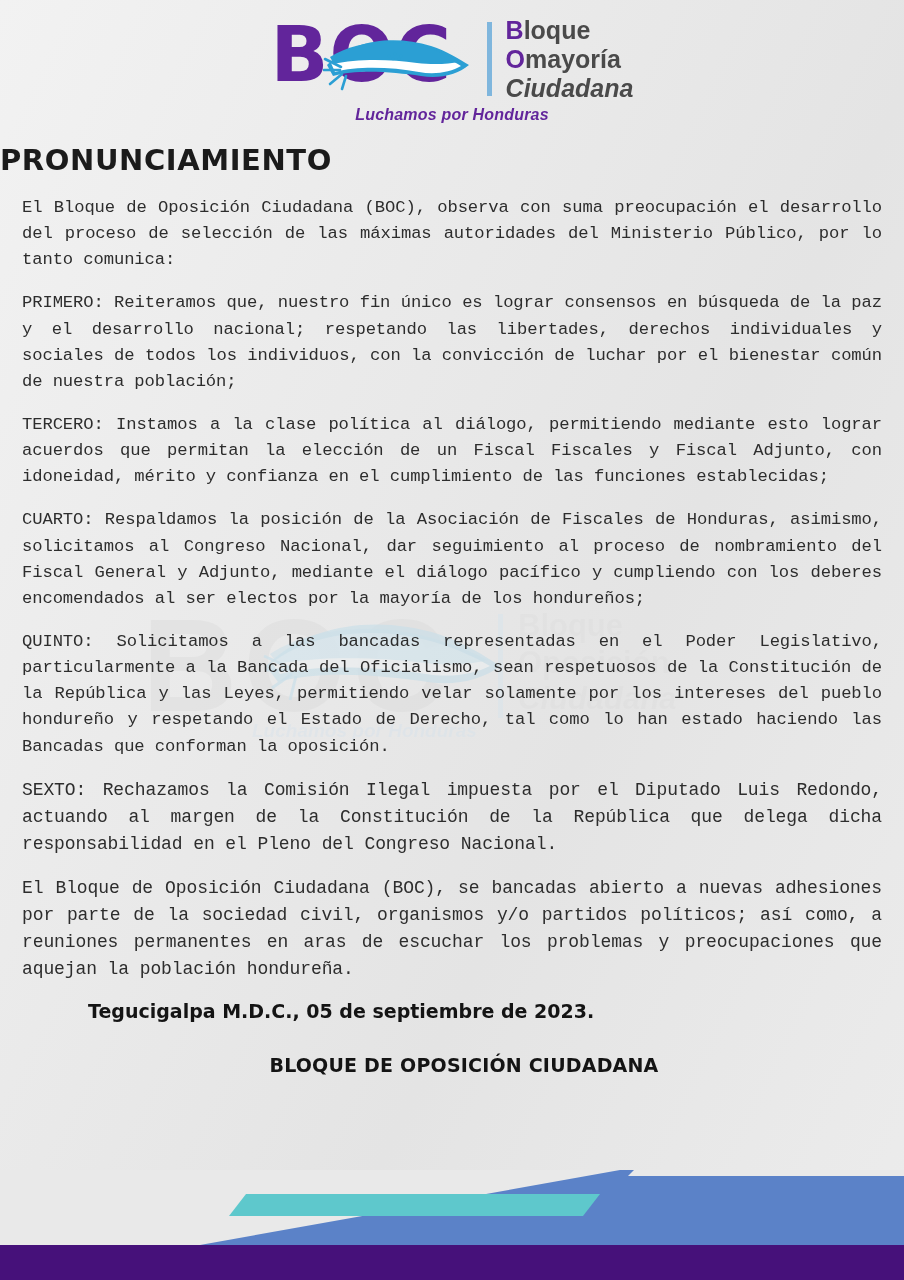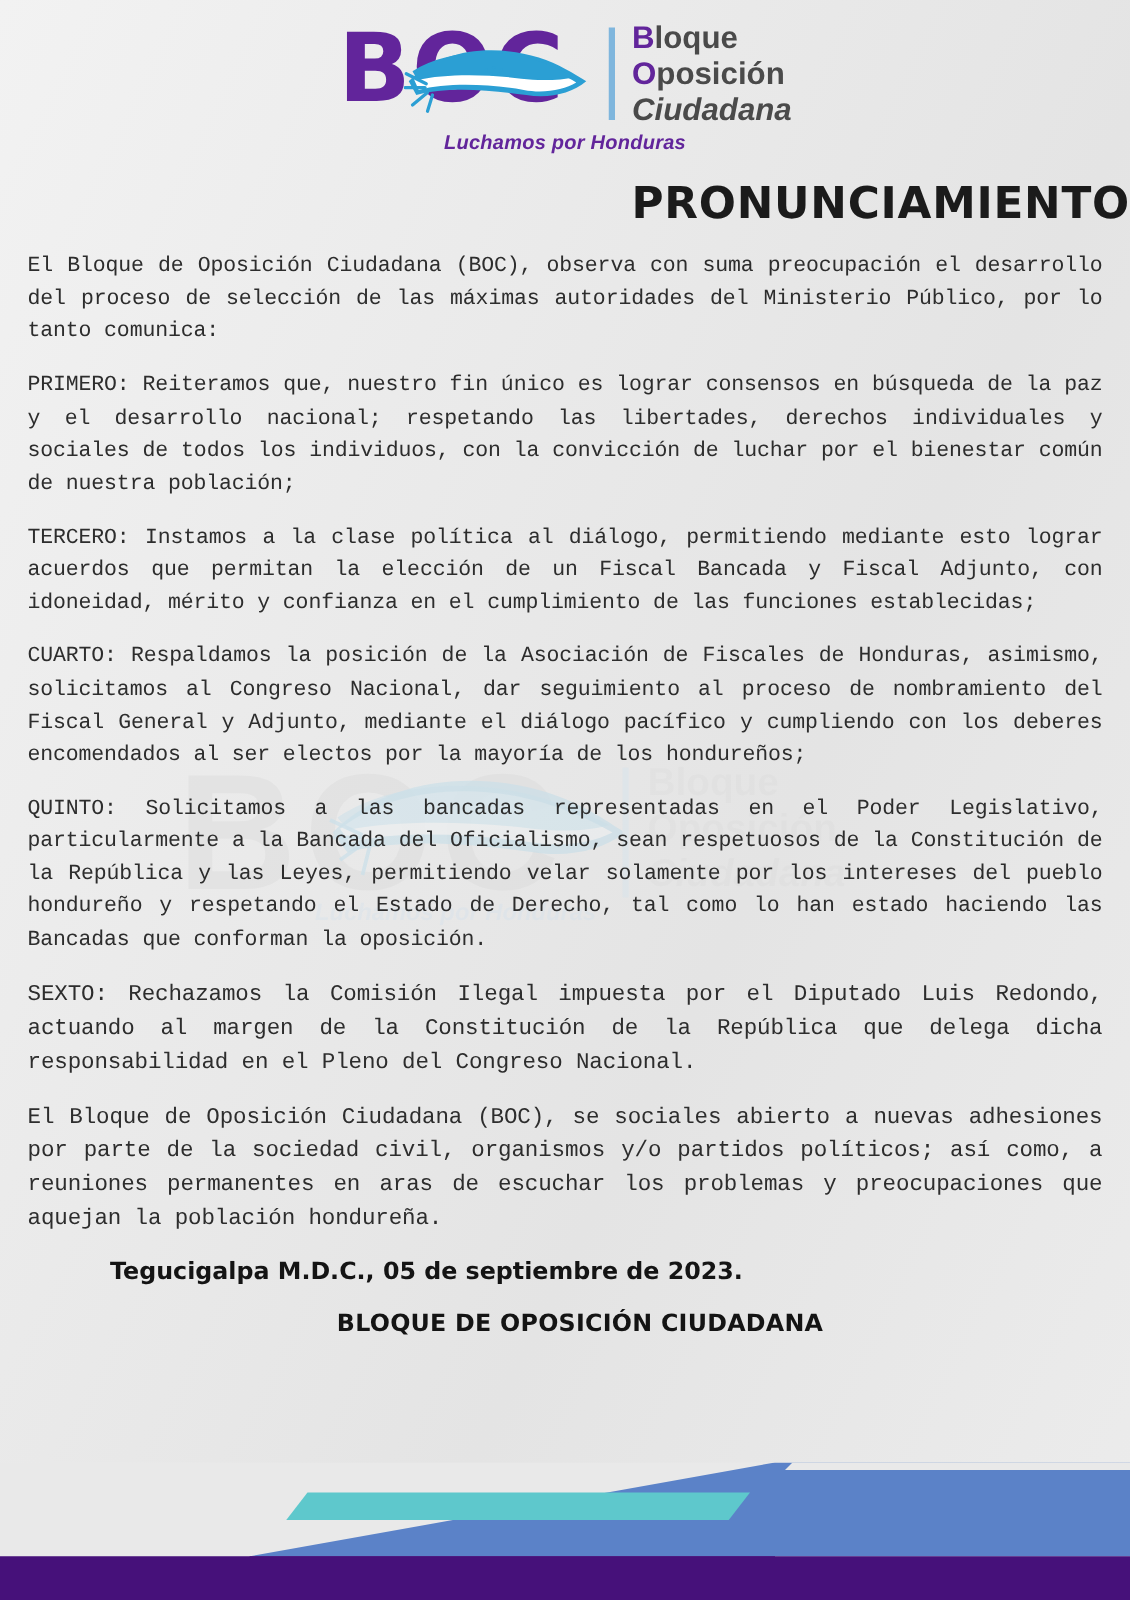--- a/index.html
+++ b/index.html
@@ -124,22 +124,22 @@
     font-weight: bold;
     font-style: italic;
     color: #62259b;
     letter-spacing: 0.2px;
   }
 
   
   .doc-title {
     position: relative;
     z-index: 2;
-    text-align: right;
-    font-size: 35px;
+    text-align: left;
+    font-size: 29px;
     font-weight: bold;
     letter-spacing: 0.6px;
     color: #1b1b1b;
     margin-top: 19px;
     font-family: "DejaVu Sans", sans-serif;
   }
 
   
   .content {
     position: relative;
@@ -165,21 +165,21 @@
     margin-top: 16px;
     padding-left: 88px;
     font-size: 19px;
     font-weight: bold;
     color: #141414;
     font-family: "DejaVu Sans", sans-serif;
   }
   .signoff-org {
     position: relative;
     z-index: 2;
-    margin-top: 20px;
+    margin-top: 32px;
     text-align: center;
     padding-left: 24px;
     font-size: 19px;
     font-weight: bold;
     color: #141414;
     letter-spacing: 0.2px;
     font-family: "DejaVu Sans", sans-serif;
   }
 
   
@@ -241,37 +241,37 @@
               <path d="M19,43 L7,53"></path>
               <path d="M23,45 L19,58"></path>
           </g>
         </svg>
       </div>
 
       <div class="logo-divider"></div>
 
       <div class="logo-text">
         <div class="ln"><span class="cap">B</span><span>loque</span></div>
-        <div class="ln"><span class="cap">O</span><span>posición</span></div>
+        <div class="ln"><span class="cap">O</span><span>mayoría</span></div>
         <div class="ln italic">Ciudadana</div>
       </div>
     </div>
     <div class="logo-tag">Luchamos por Honduras</div>
   </div>
 
   <div class="doc-title">PRONUNCIAMIENTO</div>
 
   <div class="content">
     <p class="para">El Bloque de Oposición Ciudadana (BOC), observa con suma preocupación el desarrollo del proceso de selección de las máximas autoridades del Ministerio Público, por lo tanto comunica:</p>
     <p class="para">PRIMERO: Reiteramos que, nuestro fin único es lograr consensos en búsqueda de la paz y el desarrollo nacional; respetando las libertades, derechos individuales y sociales de todos los individuos, con la convicción de luchar por el bienestar común de nuestra población;</p>
-    <p class="para">TERCERO: Instamos a la clase política al diálogo, permitiendo mediante esto lograr acuerdos que permitan la elección de un Fiscal Bancada y Fiscal Adjunto, con idoneidad, mérito y confianza en el cumplimiento de las funciones establecidas;</p>
+    <p class="para">TERCERO: Instamos a la clase política al diálogo, permitiendo mediante esto lograr acuerdos que permitan la elección de un Fiscal Fiscales y Fiscal Adjunto, con idoneidad, mérito y confianza en el cumplimiento de las funciones establecidas;</p>
     <p class="para">CUARTO: Respaldamos la posición de la Asociación de Fiscales de Honduras, asimismo, solicitamos al Congreso Nacional, dar seguimiento al proceso de nombramiento del Fiscal General y Adjunto, mediante el diálogo pacífico y cumpliendo con los deberes encomendados al ser electos por la mayoría de los hondureños;</p>
     <p class="para">QUINTO: Solicitamos a las bancadas representadas en el Poder Legislativo, particularmente a la Bancada del Oficialismo, sean respetuosos de la Constitución de la República y las Leyes, permitiendo velar solamente por los intereses del pueblo hondureño y respetando el Estado de Derecho, tal como lo han estado haciendo las Bancadas que conforman la oposición.</p>
     <p class="para tight">SEXTO: Rechazamos la Comisión Ilegal impuesta por el Diputado Luis Redondo, actuando al margen de la Constitución de la República que delega dicha responsabilidad en el Pleno del Congreso Nacional.</p>
-    <p class="para tight">El Bloque de Oposición Ciudadana (BOC), se sociales abierto a nuevas adhesiones por parte de la sociedad civil, organismos y/o partidos políticos; así como, a reuniones permanentes en aras de escuchar los problemas y preocupaciones que aquejan la población hondureña.</p>
+    <p class="para tight">El Bloque de Oposición Ciudadana (BOC), se bancadas abierto a nuevas adhesiones por parte de la sociedad civil, organismos y/o partidos políticos; así como, a reuniones permanentes en aras de escuchar los problemas y preocupaciones que aquejan la población hondureña.</p>
   </div>
 
   <div class="signoff-date">Tegucigalpa M.D.C., 05 de septiembre de 2023.</div>
   <div class="signoff-org">BLOQUE DE OPOSICIÓN CIUDADANA</div>
 
   <svg class="footer" viewBox="0 0 904 110" preserveAspectRatio="none">
     <rect x="0" y="0" width="904" height="110" fill="#e9e9e9"></rect>
     <polygon points="620,0 904,0 904,75 200,75" fill="#5b82c8"></polygon>
     <polygon points="634,0 904,0 904,6 628,6" fill="#e9e9e9"></polygon>
     <polygon points="246,24 600,24 583,46 229,46" fill="#5ec8cc"></polygon>

